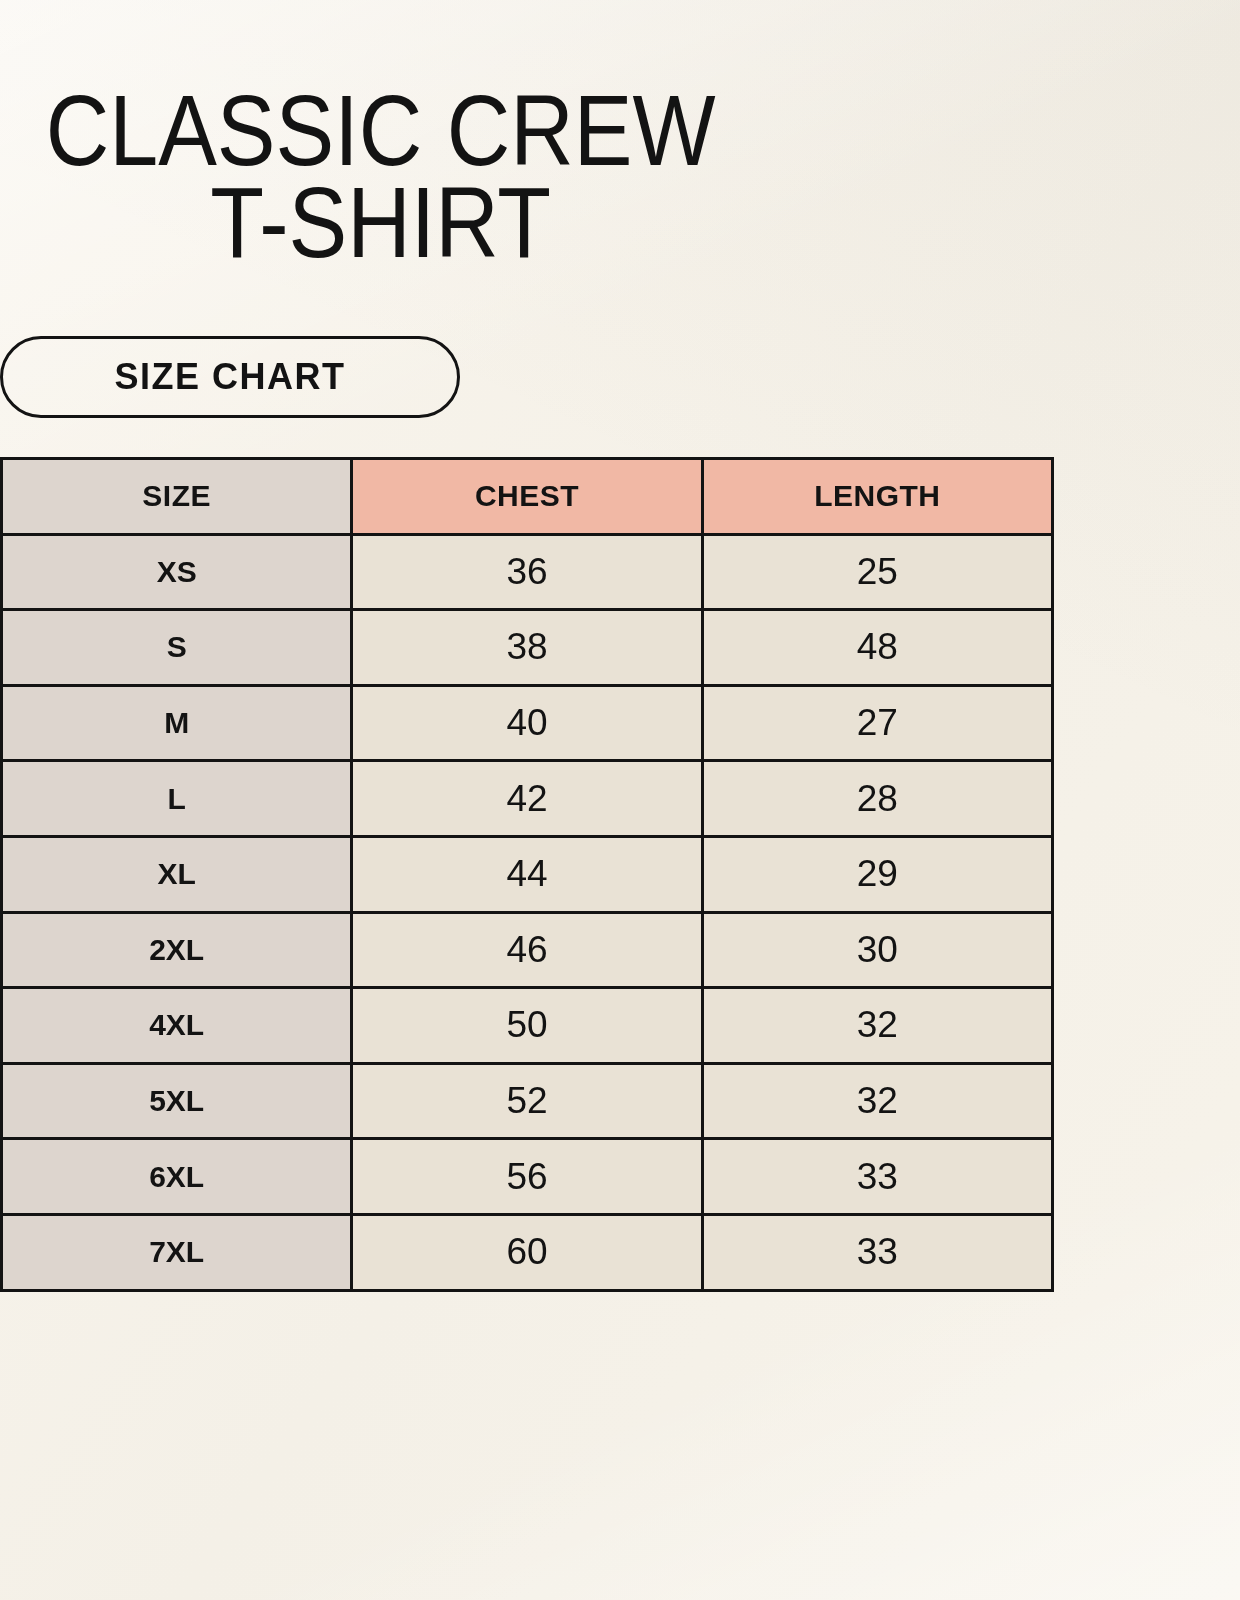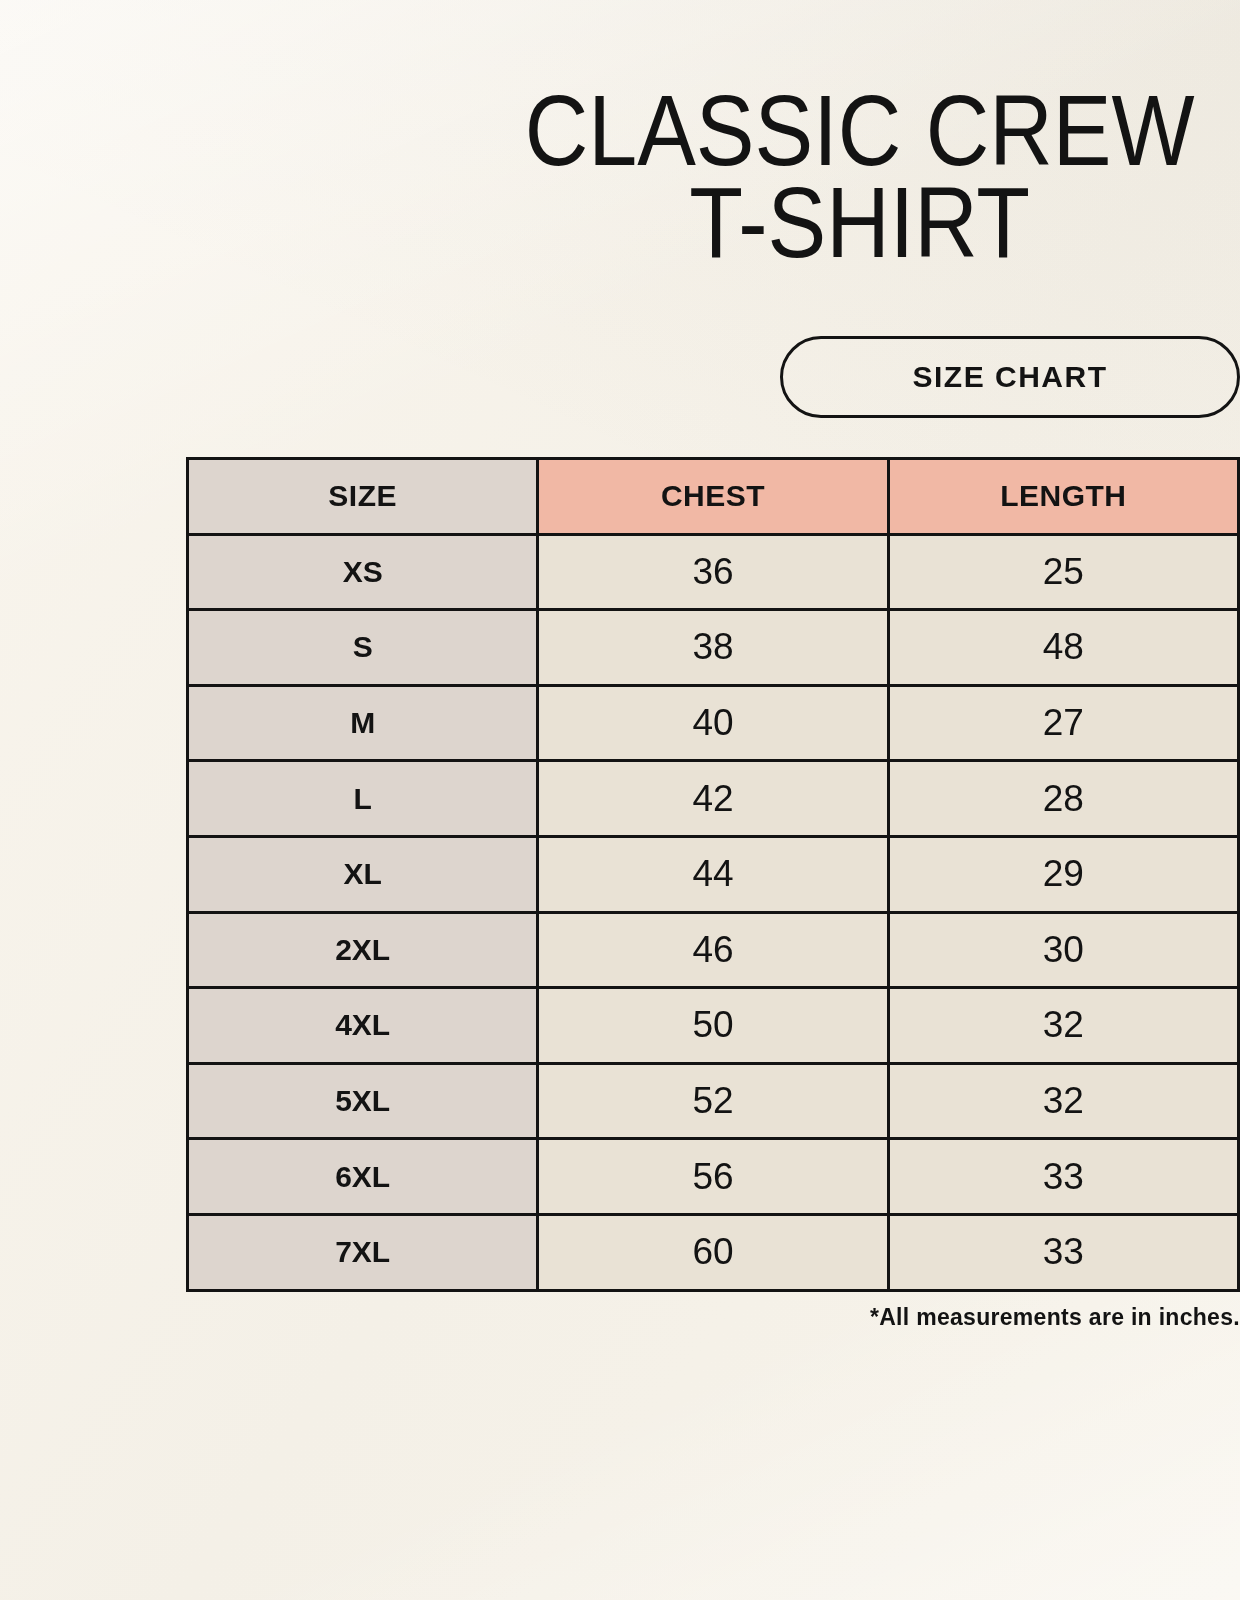--- a/index.html
+++ b/index.html
@@ -22,21 +22,21 @@
       linear-gradient(335deg, rgba(255,255,255,0.45) 0%, rgba(255,255,255,0) 22%),
       linear-gradient(205deg, rgba(120,110,90,0.05) 0%, rgba(120,110,90,0) 35%),
       linear-gradient(125deg, #f9f5ed 0%, #f4f0e7 55%, var(--background) 100%);
     overflow: hidden;
   }
   .page {
     width: 1240px;
     height: 1380px;
     display: flex;
     flex-direction: column;
-    align-items: flex-end;
+    align-items: flex-start;
     border-radius: 8px;
   }
   h1.title {
     margin-top: 84px;
     font-size: 100px;
     font-weight: 500;
     line-height: 0.92;
     text-align: center;
     letter-spacing: 0px;
     transform: scaleX(0.88);
@@ -47,21 +47,21 @@
   .badge {
     margin-top: 68px;
     width: 460px;
     height: 82px;
     border: 3px solid var(--border);
     border-radius: 45px;
     background: transparent;
     display: flex;
     align-items: center;
     justify-content: center;
-    font-size: 30px;
+    font-size: 36px;
     font-weight: 600;
     letter-spacing: 1.5px;
     color: var(--text);
   }
   .size-table {
     margin-top: 39px;
     width: 1054px;
     border-collapse: collapse;
     table-layout: fixed;
   }
@@ -168,17 +168,14 @@
         <td class="c-val">33</td>
       </tr>
       <tr>
         <td class="c-size">7XL</td>
         <td class="c-val">60</td>
         <td class="c-val">33</td>
       </tr>
     </tbody>
   </table>
 
-  <div class="footnote-wrap">
-    <span class="footnote">*All measurements are in inches.</span>
-  </div>
 
 </div>
 
 </body></html>

